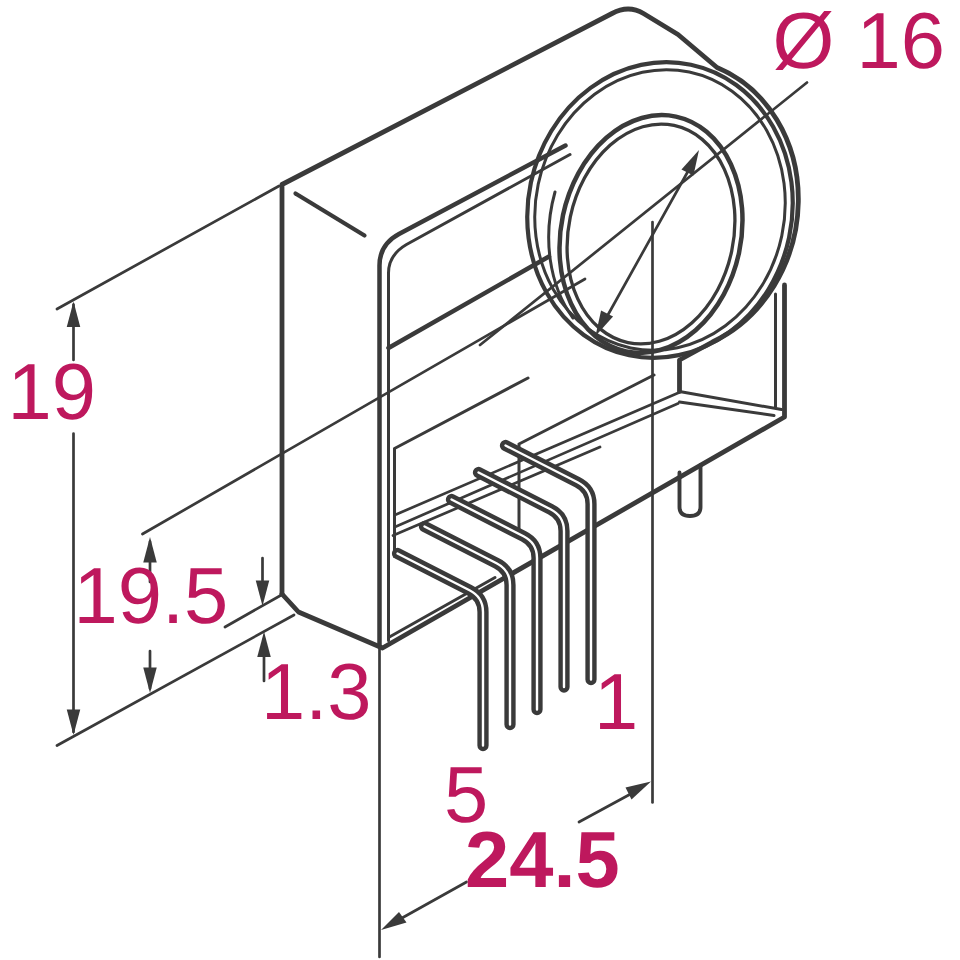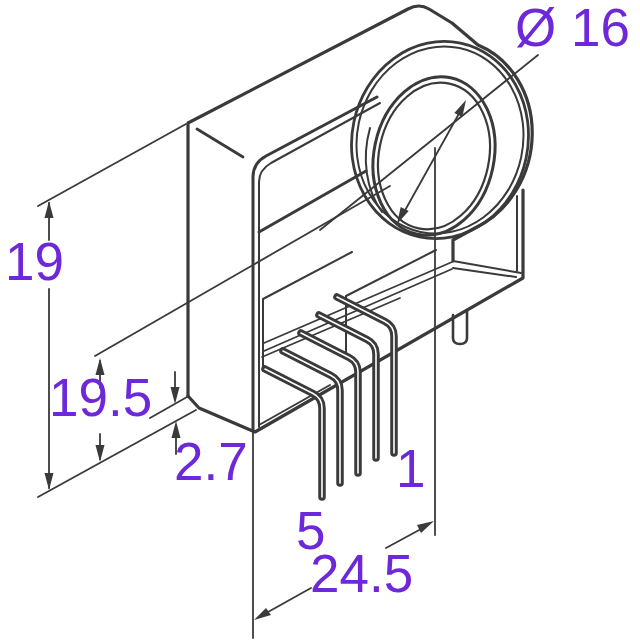--- a/index.html
+++ b/index.html
@@ -6,21 +6,21 @@
   .stage{
     position:relative;
     width:640px;height:640px;
     background:#ffffff;
     overflow:hidden;
     font-family:"Liberation Sans", sans-serif;
   }
   .stage svg{position:absolute;left:0;top:0;}
   .dim-label{
     position:absolute;
-    color:#6d28d9;
+    color:#be185d;
     font-size:53px;
     line-height:1.05;
     white-space:nowrap;
     user-select:none;
   }
 </style>
 </head>
 <body>
 
 <div class="stage">
@@ -101,21 +101,21 @@
       <path d="M337,297 L385,321.5 Q394,326 394,336 L394,453"></path>
     </g>
   </svg>
 
   <div class="dim-label" style="left:515px; top:0px;">Ø 16</div>
 
   <div class="dim-label" style="left:5px; top:234px;">19</div>
 
   <div class="dim-label" style="left:49px; top:370px;">19.5</div>
 
-  <div class="dim-label" style="left:174px; top:434px;">2.7</div>
+  <div class="dim-label" style="left:174px; top:434px;">1.3</div>
 
   <div class="dim-label" style="left:296px; top:503px;">5</div>
 
   <div class="dim-label" style="left:396px; top:441px;">1</div>
 
-  <div class="dim-label" style="left:310px; top:546px;">24.5</div>
+  <div class="dim-label" style="left:310px; top:546px;font-weight:bold;">24.5</div>
 
 </div>
 
 </body></html>

